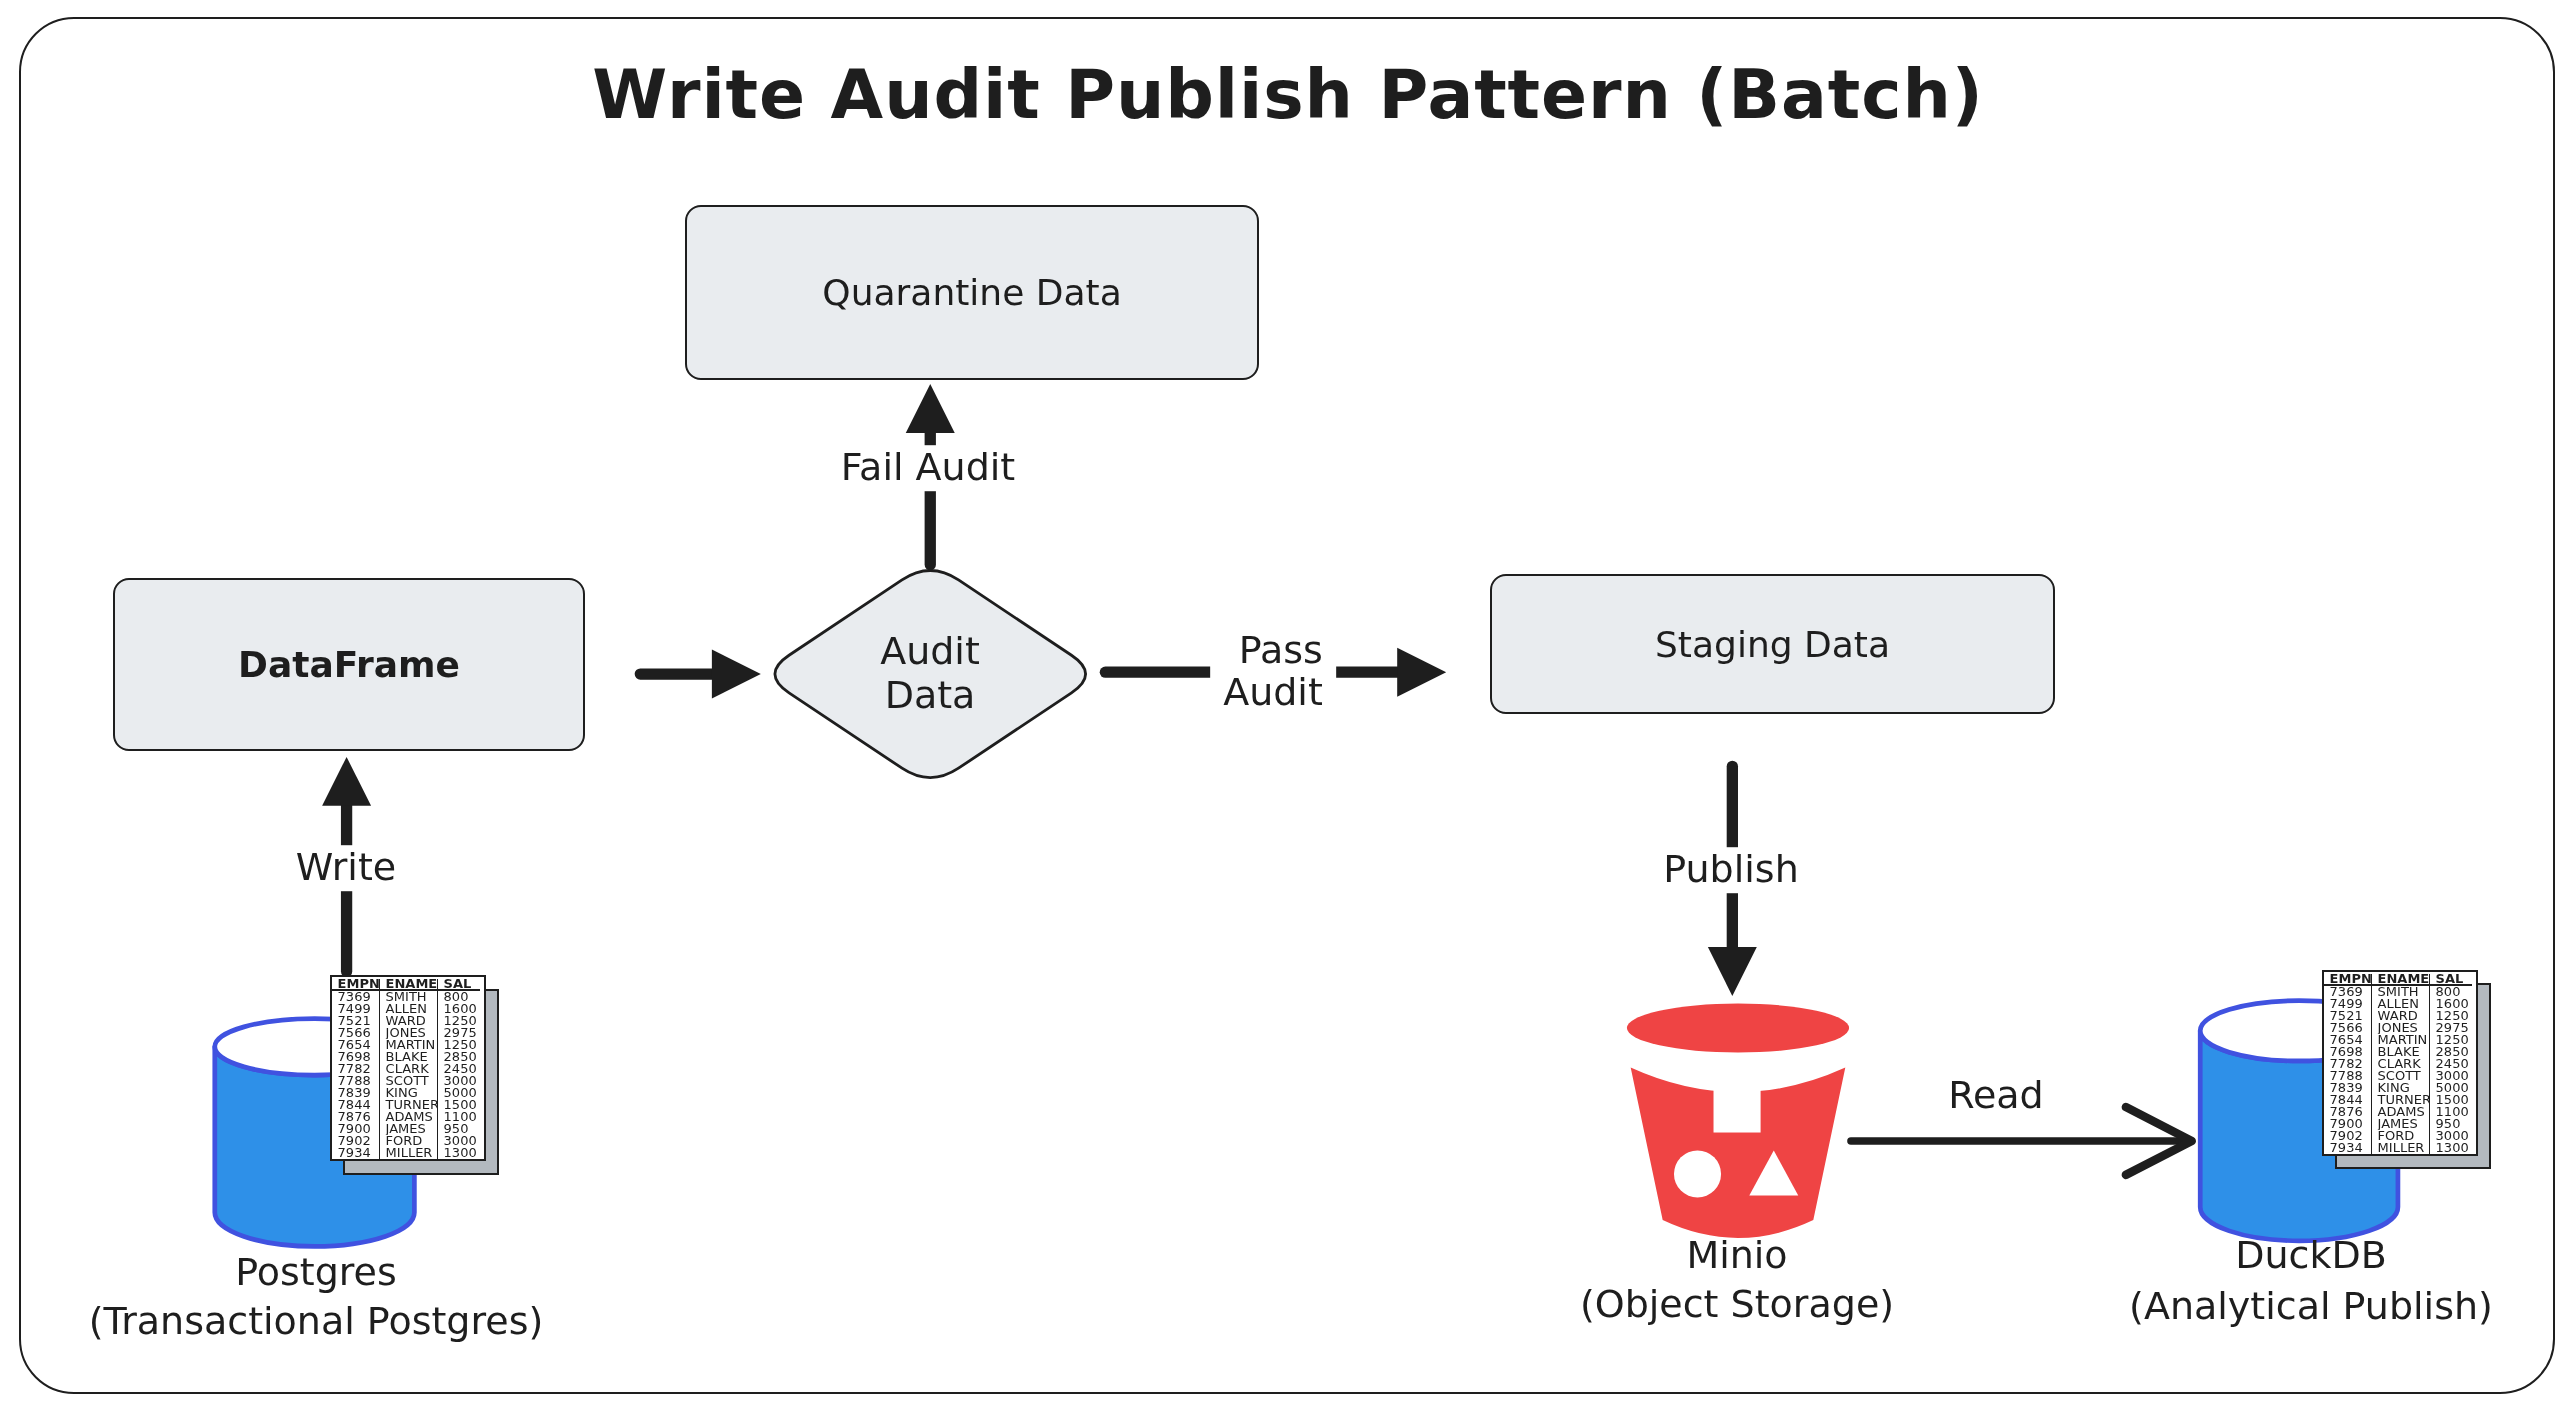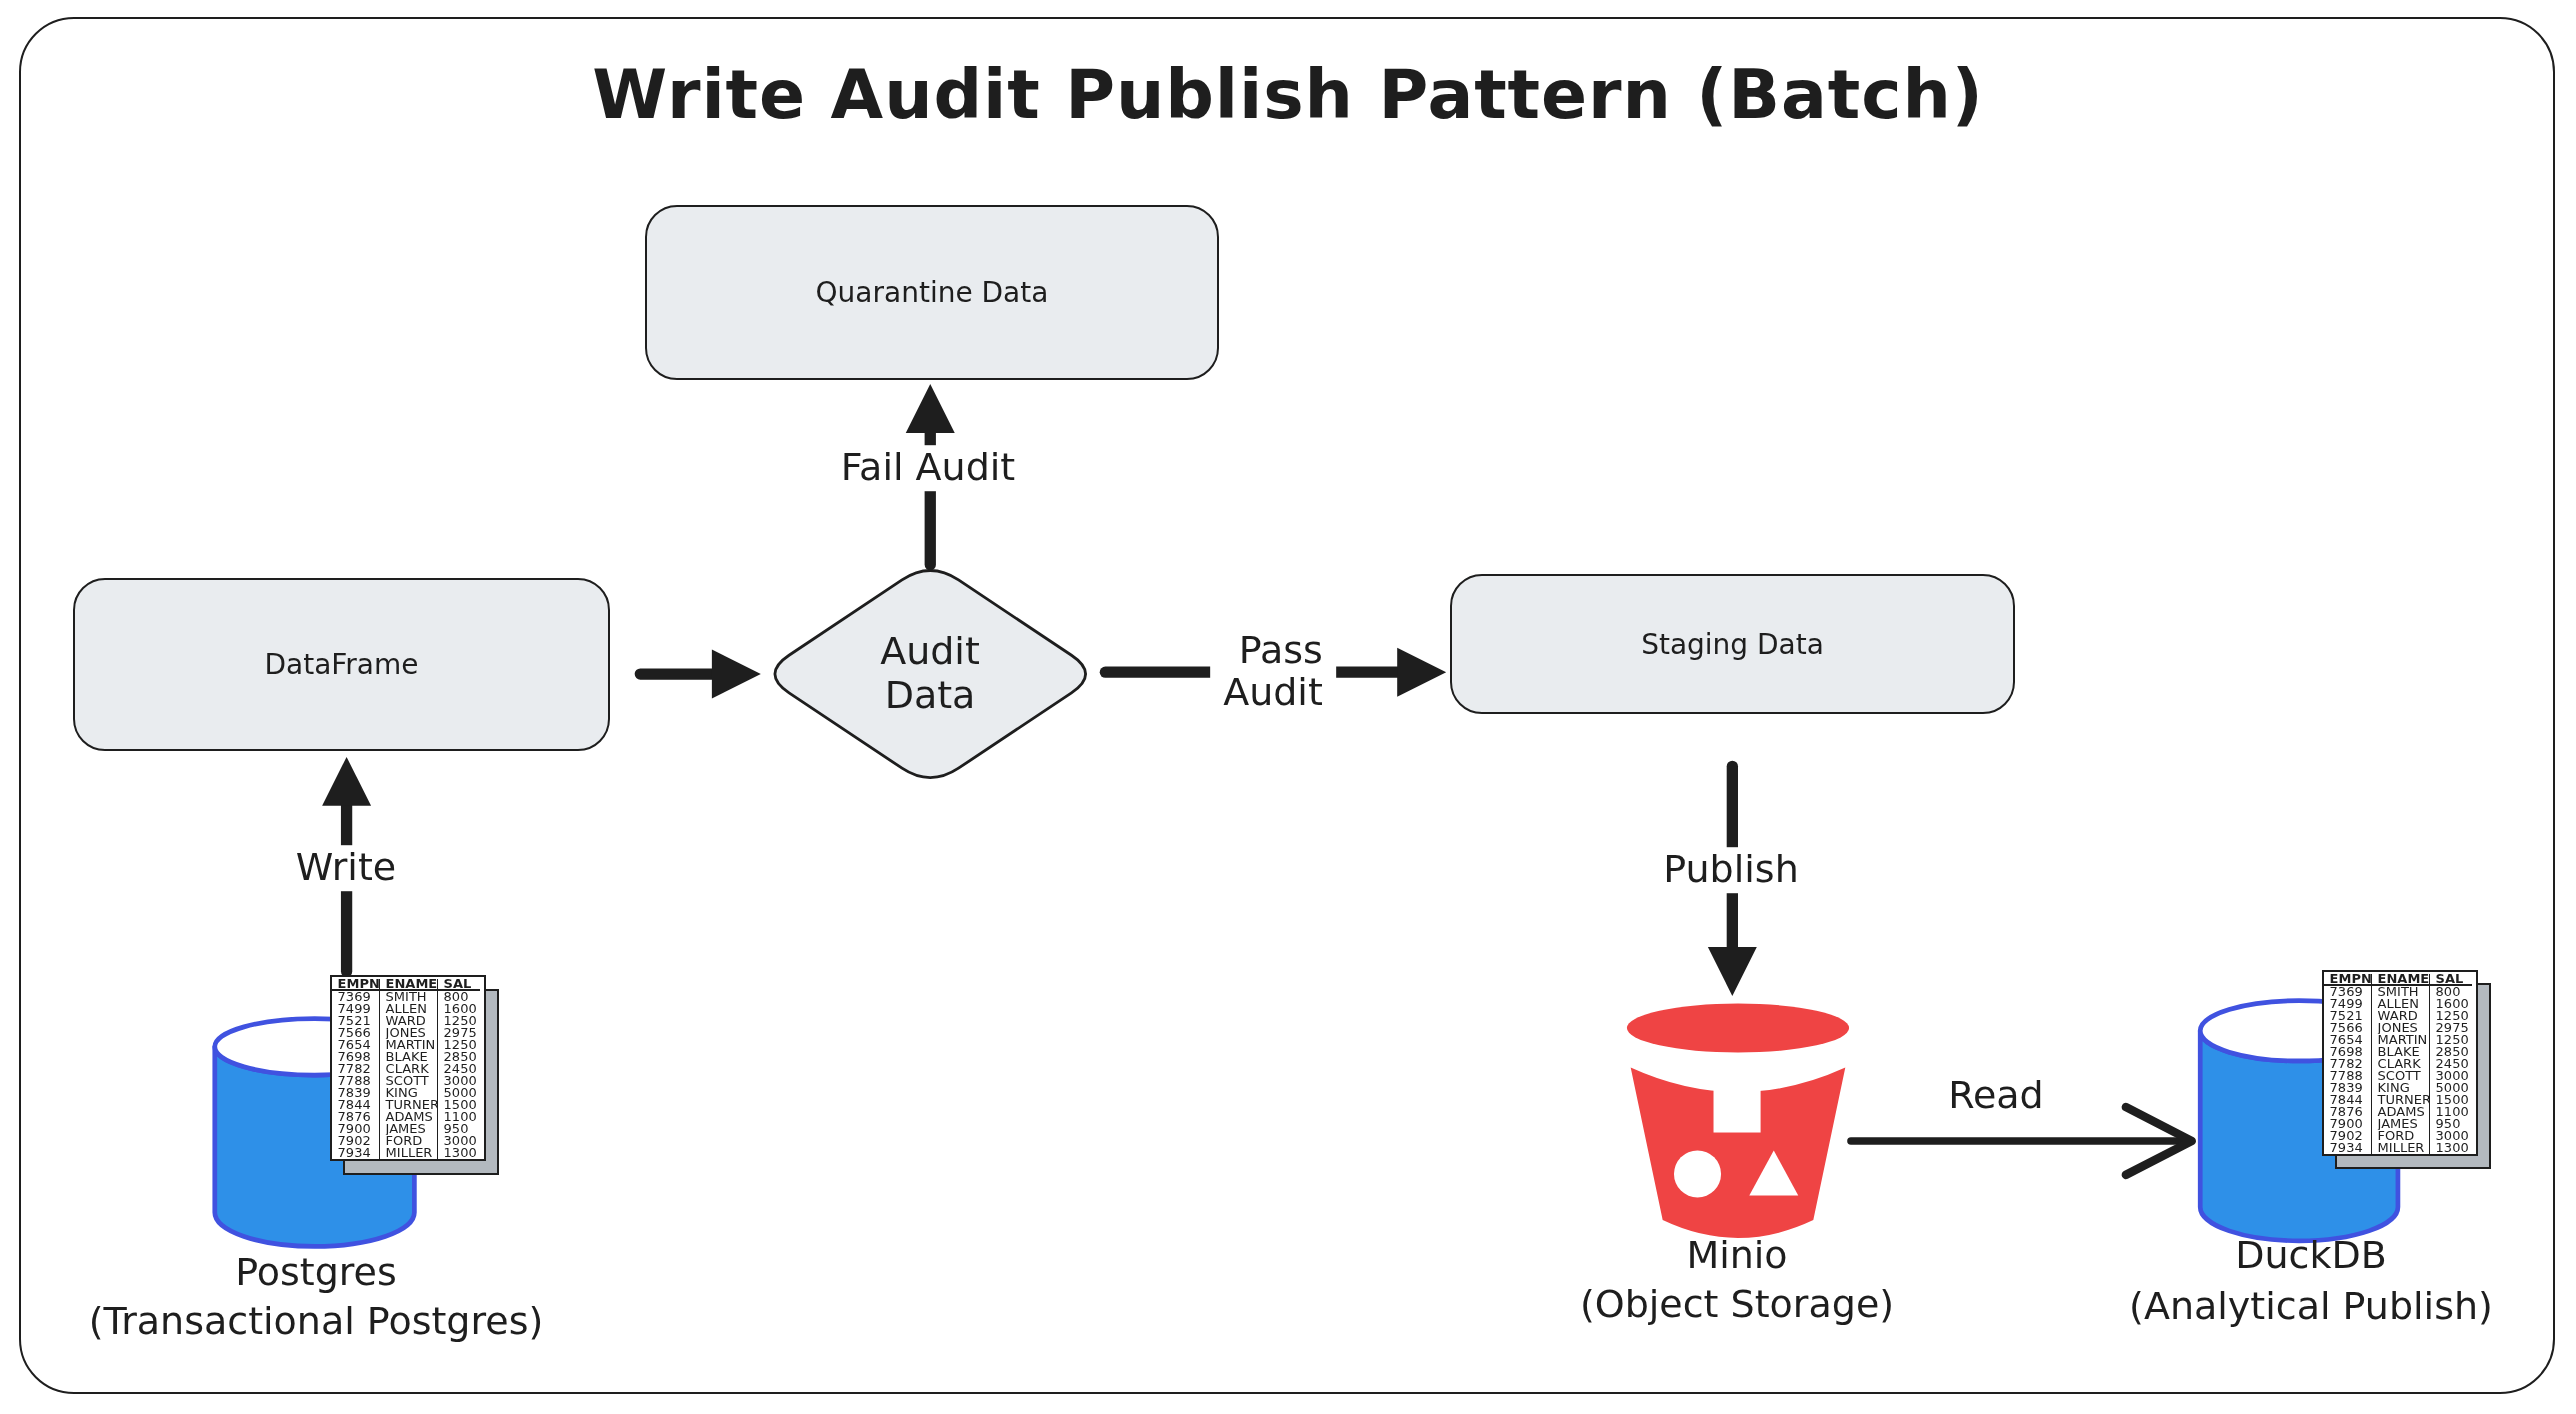--- a/index.html
+++ b/index.html
@@ -11,24 +11,24 @@
     --bucket-red:#ef4444;
     --sheet-back-gray:#b3b9bf;
   }
   html,body{margin:0;padding:0;background:var(--background);}
   body{font-family:"DejaVu Sans", sans-serif;color:var(--stroke);}
   .canvas{position:relative;width:2576px;height:1414px;background:var(--background);overflow:hidden;}
   .frame{position:absolute;left:19px;top:17px;width:2536px;height:1377px;border:2.8px solid var(--stroke);border-radius:55px;box-sizing:border-box;}
   .title{position:absolute;left:1288px;top:55px;transform:translateX(-50%);font-size:68px;font-weight:bold;letter-spacing:0.9px;white-space:nowrap;text-align:right;}
   .layer{position:absolute;left:0;top:0;width:2576px;height:1414px;}
   .node{position:absolute;display:flex;align-items:center;justify-content:center;
-        background:var(--node-fill);border:2.8px solid var(--stroke);border-radius:32px;
-        box-sizing:border-box;font-size:28px;text-align:center;}
+        background:var(--node-fill);border:2.8px solid var(--stroke);border-radius:16px;
+        box-sizing:border-box;font-size:36px;text-align:center;margin-left:40px;}
   .node-quarantine{left:645px;top:205px;width:574px;height:175px;}
-  .node-dataframe{left:73px;top:578px;width:537px;height:173px;}
+  .node-dataframe{left:73px;top:578px;width:472px;height:173px;font-weight:bold;}
   .node-staging{left:1450px;top:574px;width:565px;height:140px;}
   .diamond-label{position:absolute;left:930px;top:674px;transform:translate(-50%,-50%);
         font-size:38px;line-height:1.15;text-align:center;white-space:nowrap;}
   .edge-label{position:absolute;transform:translate(-50%,-50%);background:var(--background);
         padding:1.9px 13px;font-size:38px;text-align:right;line-height:1.1;white-space:nowrap;}
   .lbl-write{left:346px;top:868px;}
   .lbl-fail{left:928px;top:468px;}
   .lbl-pass{left:1273px;top:672px;}
   .lbl-publish{left:1731px;top:870px;}
   .lbl-read{left:1996px;top:1096px;background:transparent;}

